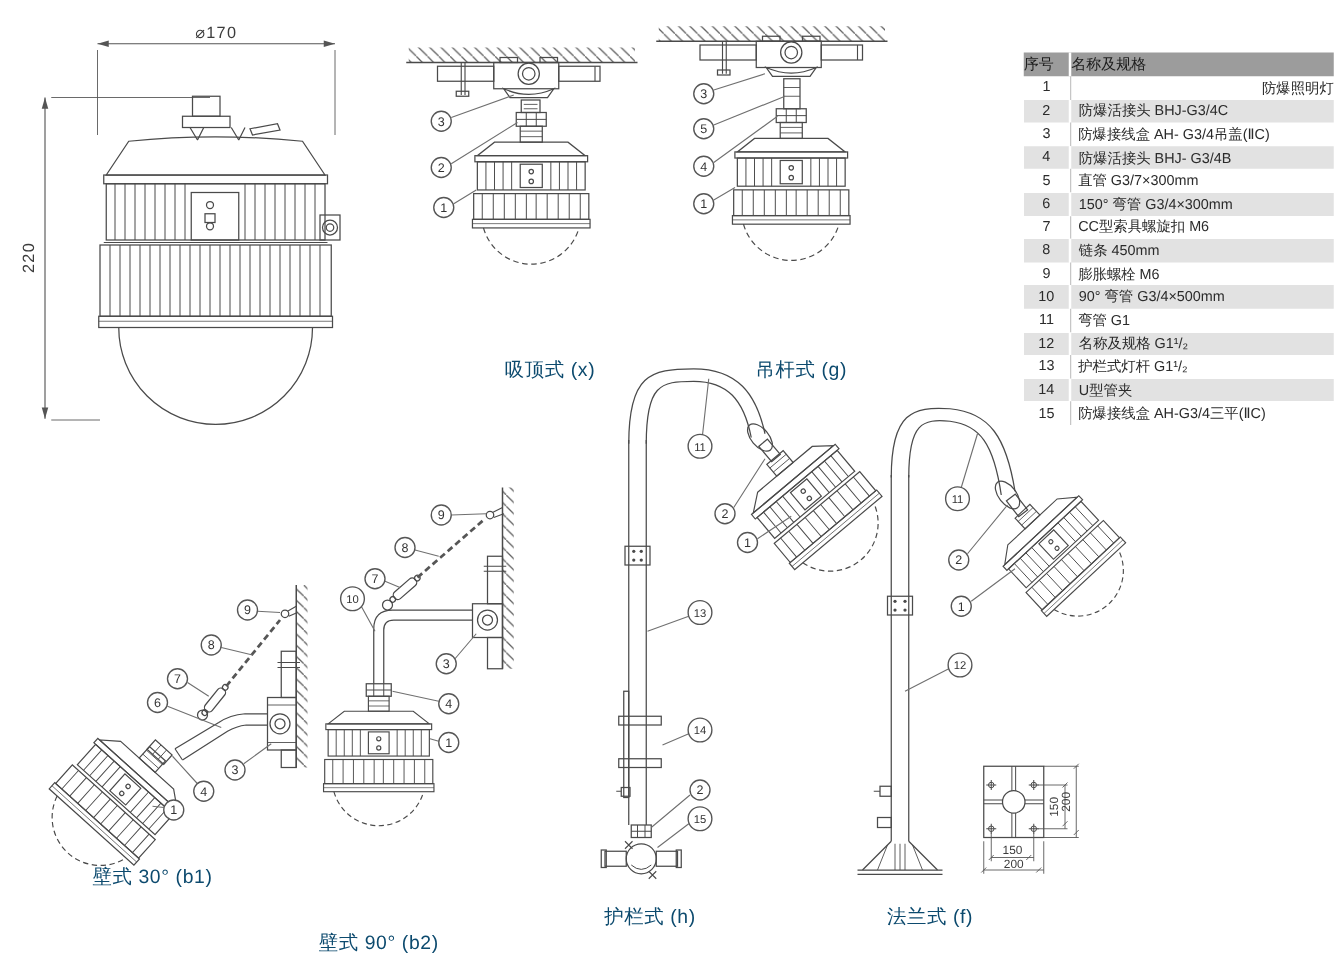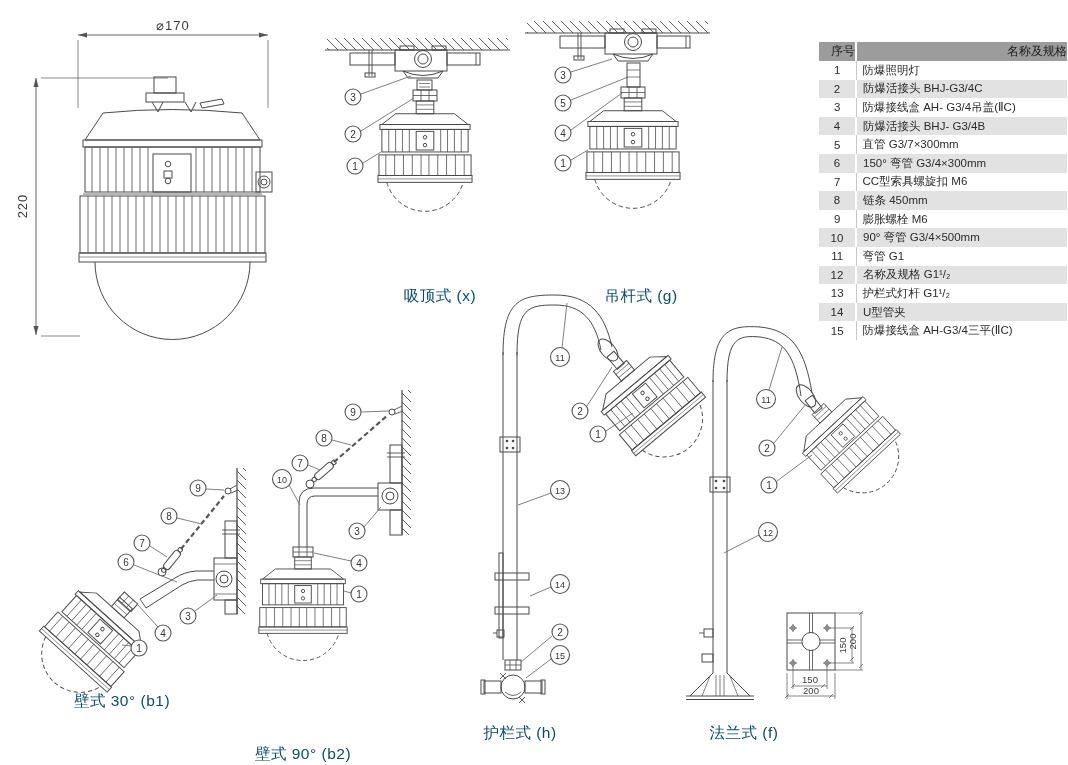--- a/index.html
+++ b/index.html
@@ -13,21 +13,21 @@
     position:absolute;font-size:15.5px;color:#0c4a6e;white-space:nowrap;
     transform:translateX(-50%);letter-spacing:0.5px;
   }
   table.parts{
     position:absolute;left:819px;top:42px;width:248px;
     border-collapse:collapse;table-layout:fixed;
     font-size:11.5px;color:#2b2b2b;
   }
   table.parts th{
     background:var(--header-bg,#9c9c9c);font-weight:normal;color:#1c1c1c;
-    height:19px;padding:0;text-align:right;font-size:12px;
+    height:19px;padding:0;text-align:left;font-size:12px;
   }
   table.parts td{
     height:18.6px;padding:0 0 0 6px;white-space:nowrap;overflow:hidden;
   }
   table.parts td:first-child{width:36px;text-align:center;padding:0;border-right:1px solid #c6c6c6;}
   table.parts th:first-child{width:36px;border-right:2px solid #fff;}
   table.parts tr.shade{background:var(--row-alt,#e2e2e2);}
   table.parts tr.shade td:first-child{border-right:2px solid #fff;}
 </style>
 </head>
@@ -465,21 +465,21 @@
 <table class="parts">
   <thead>
     <tr>
       <th>序号</th>
       <th>名称及规格</th>
     </tr>
   </thead>
   <tbody>
         <tr>
           <td>1</td>
-          <td style="text-align: left;">防爆照明灯</td>
+          <td style="text-align: right;">防爆照明灯</td>
         </tr>
         <tr class="shade">
           <td>2</td>
           <td>防爆活接头 BHJ-G3/4C</td>
         </tr>
         <tr>
           <td>3</td>
           <td>防爆接线盒 AH- G3/4吊盖(ⅡC)</td>
         </tr>
         <tr class="shade">

